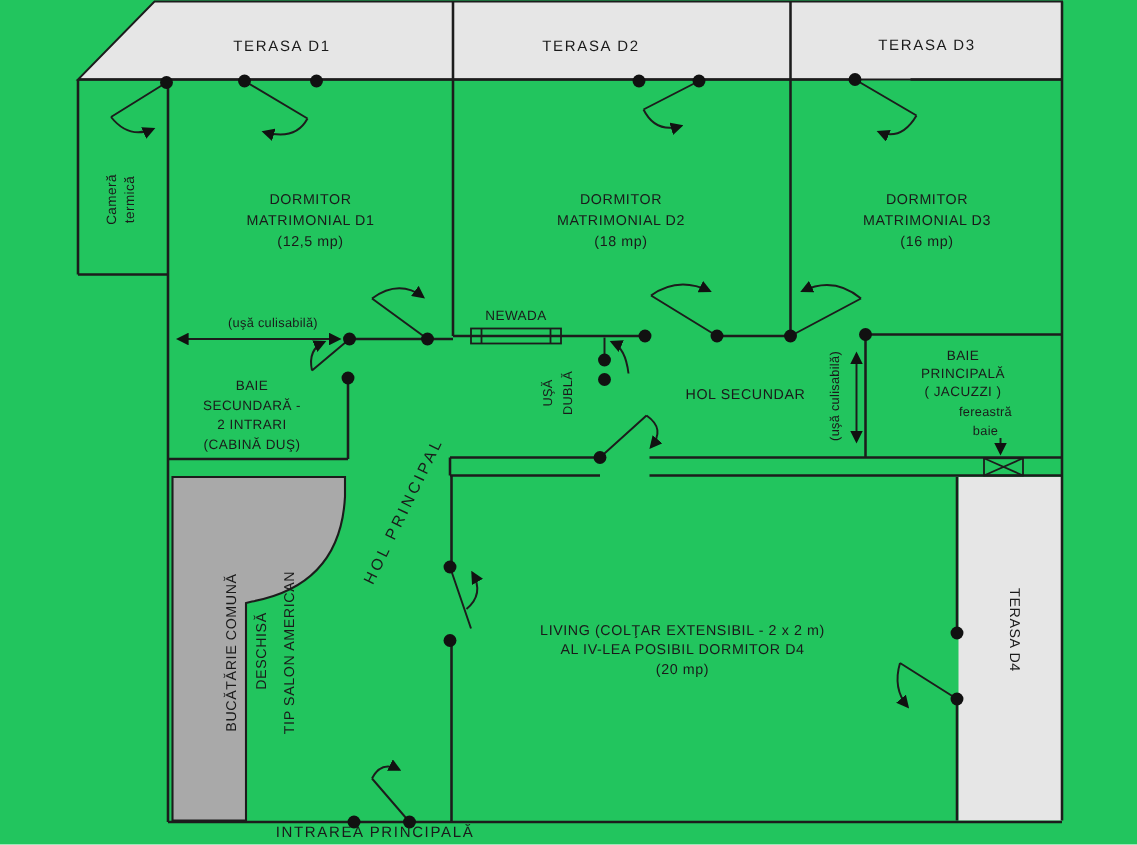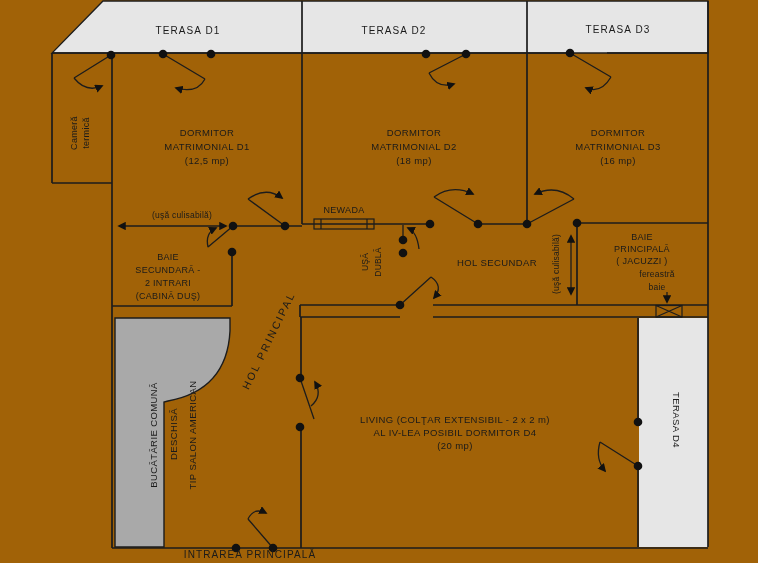--- a/index.html
+++ b/index.html
@@ -1,16 +1,16 @@
 <!DOCTYPE html>
 <html><head>
 <meta charset="utf-8">
 <style>
   html,body{margin:0;padding:0;background:#ffffff;}
-  .stage{position:relative;width:758px;height:563px;background:#a16207;overflow:hidden;}
+  .stage{position:relative;width:758px;height:563px;background:#22c55e;overflow:hidden;}
   svg{display:block;}
   text{font-family:"Liberation Sans","DejaVu Sans",sans-serif;fill:#1a1a1a;}
   .t10{font-size:10px;letter-spacing:1.1px;}
   .t95{font-size:9.5px;letter-spacing:.4px;}
   .t9{font-size:9px;letter-spacing:.3px;}
   .t85{font-size:8.5px;letter-spacing:.2px;}
   .holp{font-size:10.5px;letter-spacing:2.2px;}
   .wall{stroke:#1c1c1c;stroke-width:1.7;fill:none;}
   .wallthin{stroke:#1c1c1c;stroke-width:1.2;fill:none;}
   .door{stroke:#1c1c1c;stroke-width:1.3;fill:none;}

